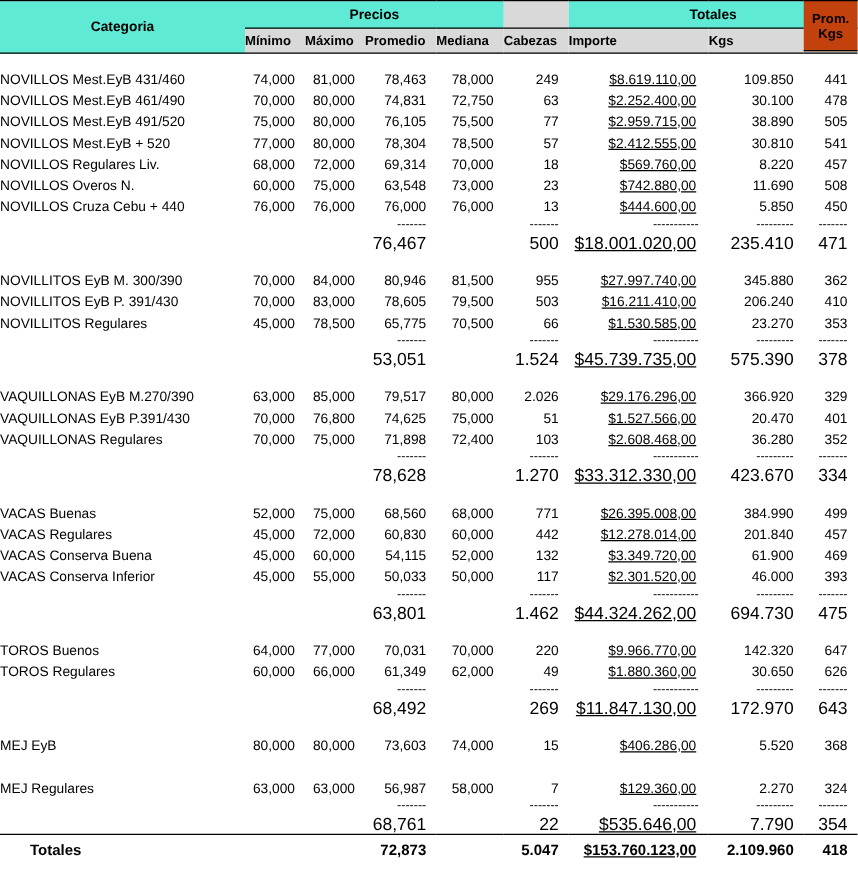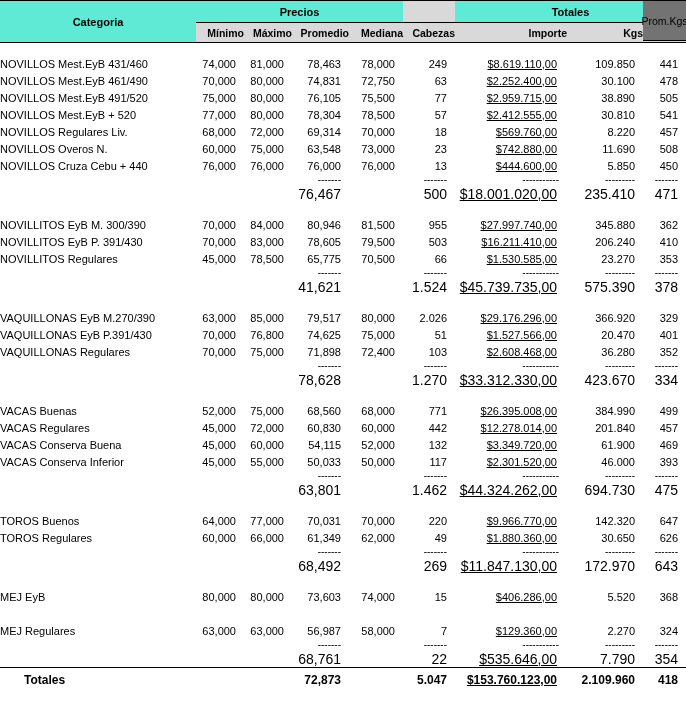--- a/index.html
+++ b/index.html
@@ -48,21 +48,21 @@
     background: #5eead4;
     height: 21px;
     text-align: center;
     border-top: 1px solid #000;
     border-bottom: 1px solid #000;
     font-weight: bold;
   }
   .hdr-bot td, .hdr-bot th {
     background: #d9d9d9;
     height: 19px;
-    text-align: right;
+    text-align: left;
     border-bottom: 1.5px solid #000;
     font-weight: bold;
     font-size: 10.5px;
   }
   .hdr-blank {
     background: #d9d9d9 !important;
   }
   tbody td {
     height: 17px;
     padding: 0 4px;
@@ -274,21 +274,21 @@
           <td class="num"></td>
           <td class="dashes">-------</td>
           <td class="dashes">-----------</td>
           <td class="dashes">---------</td>
           <td class="dashes">-------</td>
         </tr>
         <tr class="subtotal">
           <td class="cat"></td>
           <td class="num"></td>
           <td class="num"></td>
-          <td class="num">41,621</td>
+          <td class="num">53,051</td>
           <td class="num"></td>
           <td class="num">1.524</td>
           <td class="num-imp">$45.739.735,00</td>
           <td class="num">575.390</td>
           <td class="num">378</td>
         </tr>
         <tr class="spacer">
           <td colspan="9" style="height: 14px;"></td>
         </tr>
         <tr>
@@ -527,17 +527,17 @@
           <td class="num">72,873</td>
           <td class="num"></td>
           <td class="num">5.047</td>
           <td class="num-imp">$153.760.123,00</td>
           <td class="num">2.109.960</td>
           <td class="num">418</td>
         </tr>
       </tbody>
   </table>
 
-  <div id="promkgs-overlay" style="position:absolute; top:0; right:0; width:43px; height:41px; background:#737373; border-top:1px solid #000; border-bottom:1.5px solid #000; box-sizing:border-box; display:flex; flex-direction:row; align-items:center; justify-content:center; font-weight:normal; font-size:10.5px; line-height:12px;">
+  <div id="promkgs-overlay" style="position:absolute; top:0; right:0; width:43px; height:41px; background:#c2410c; border-top:1px solid #000; border-bottom:1.5px solid #000; box-sizing:border-box; display:flex; flex-direction:column; align-items:center; justify-content:center; font-weight:bold; font-size:10.5px; line-height:12px;">
     <span>Prom.</span>
     <span>Kgs</span>
   </div>
 </div>
 
 </body></html>

